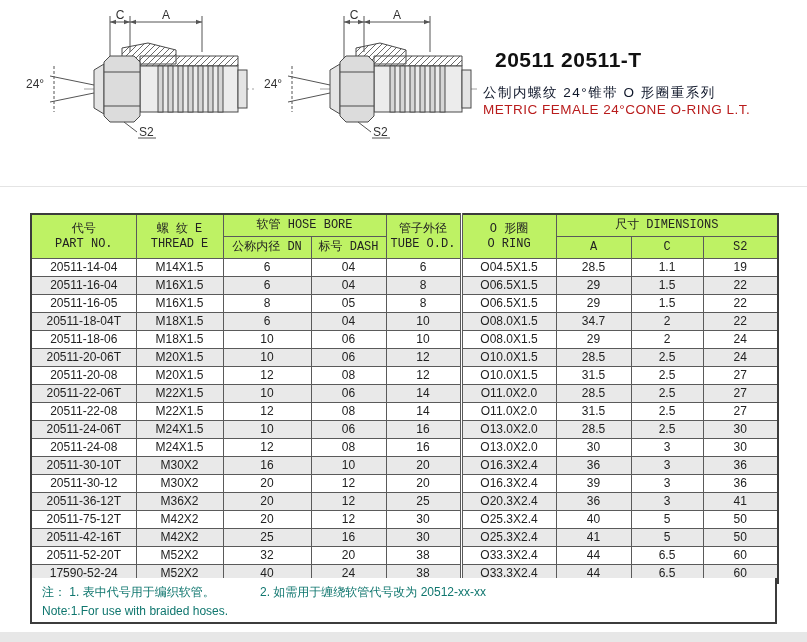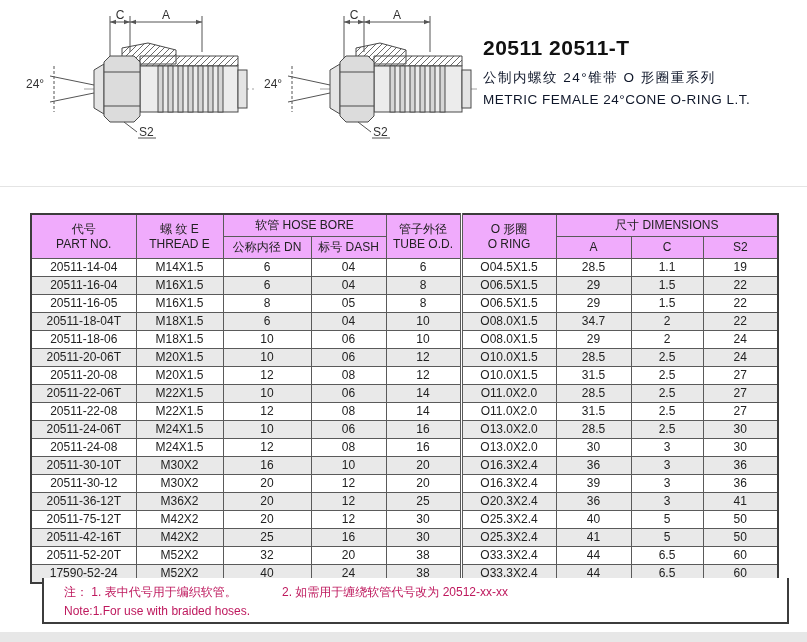--- a/index.html
+++ b/index.html
@@ -12,56 +12,56 @@
 
   
   .drawing { position:absolute; top:8px; }
   .drawing-1 { left:24px; }
   .drawing-2 { left:262px; }
 
   
   .title-block { position:absolute; left:483px; top:36px; }
   .title-main {
     font-size:21px; font-weight:bold; color:#111;
-    letter-spacing:0.5px; margin:0;
+    letter-spacing:0.5px; margin:12px;
   }
   .title-cn { font-size:13.5px; color:#0f172a; letter-spacing:1.5px; margin-top:9px; }
-  .title-en { font-size:13.5px; color:#0f172a; letter-spacing:0.5px; margin-top:5px; }
+  .title-en { font-size:13.5px; color:#b91c1c; letter-spacing:0.5px; }
 
   
   .section-divider { position:absolute; left:0; right:0; top:186px; height:1px; background:#e4e4e4; }
   .bottom-band { position:absolute; left:0; right:0; bottom:0; height:10px; background:#e7e7e7; }
 
   
   .spec-table {
     position:absolute; left:30px; top:213px; width:747px;
     border-collapse:collapse; font-size:12px; color:#222;
     table-layout:fixed;
   }
   .spec-table th, .spec-table td {
     border:1px solid #5a5a5a; text-align:center;
     padding:0; font-weight:normal; line-height:1.25;
     overflow:hidden; white-space:nowrap;
   }
   .spec-table { border:2px solid #3c3c3c; }
-  .spec-table thead th { background:#f0abfc; height:21px; }
+  .spec-table thead th { background:#bef264; height:21px;font-family:Liberation Mono, monospace; }
   .spec-table thead th.span2 { height:42px; }
   .spec-table tbody td { height:17px; background:#ffffff; }
   .spec-table tbody tr.stripe td { background:#e9e9e9; }
   .spec-table .dbl { border-left:3px double #5a5a5a; }
   .hdr-line { display:block; }
 
   
   .note-box {
     position:absolute; left:30px; top:578px; width:747px; height:46px;
     box-sizing:border-box;
     border:2px solid #3c3c3c; border-top:none;
     background:#ffffff;
-    padding:6px 0 0 20px;
-    font-size:12px; color:#be185d;margin-left:12px;
+    padding:6px 0 0 10px;
+    font-size:12px; color:#0f766e;
   }
   .note-grid {
     display:grid; grid-template-columns:218px 1fr; row-gap:3px;
   }
 
   
   .drawing svg text { font-family:"Liberation Sans", sans-serif; fill:#333; }
 </style>
 </head>
 <body>

